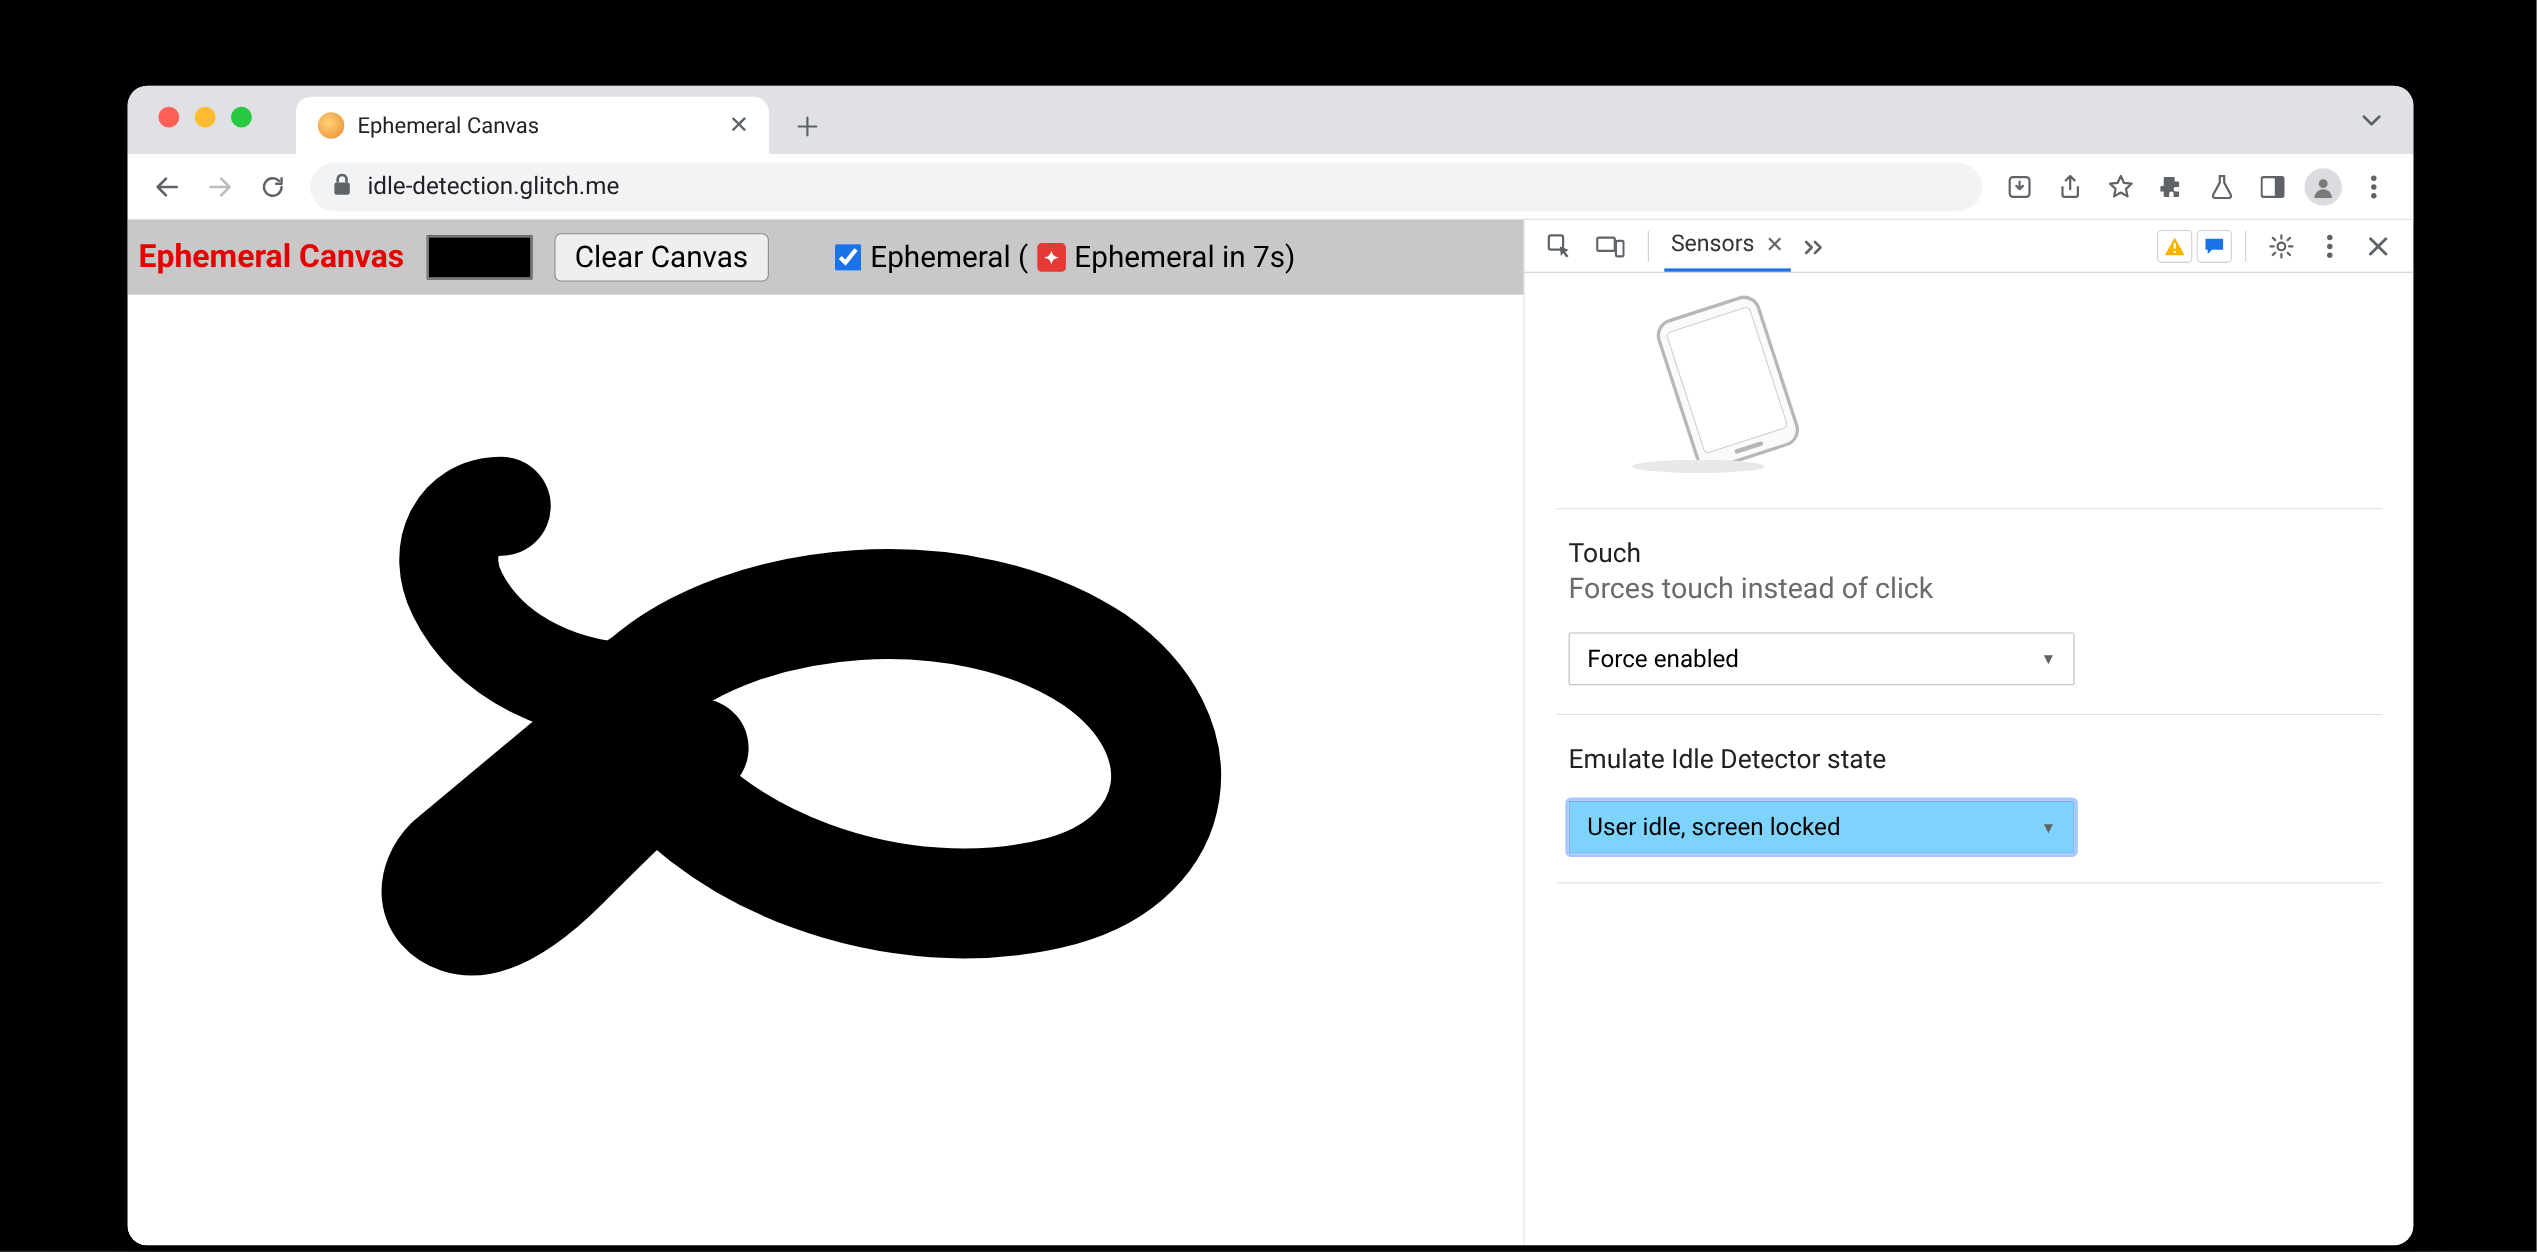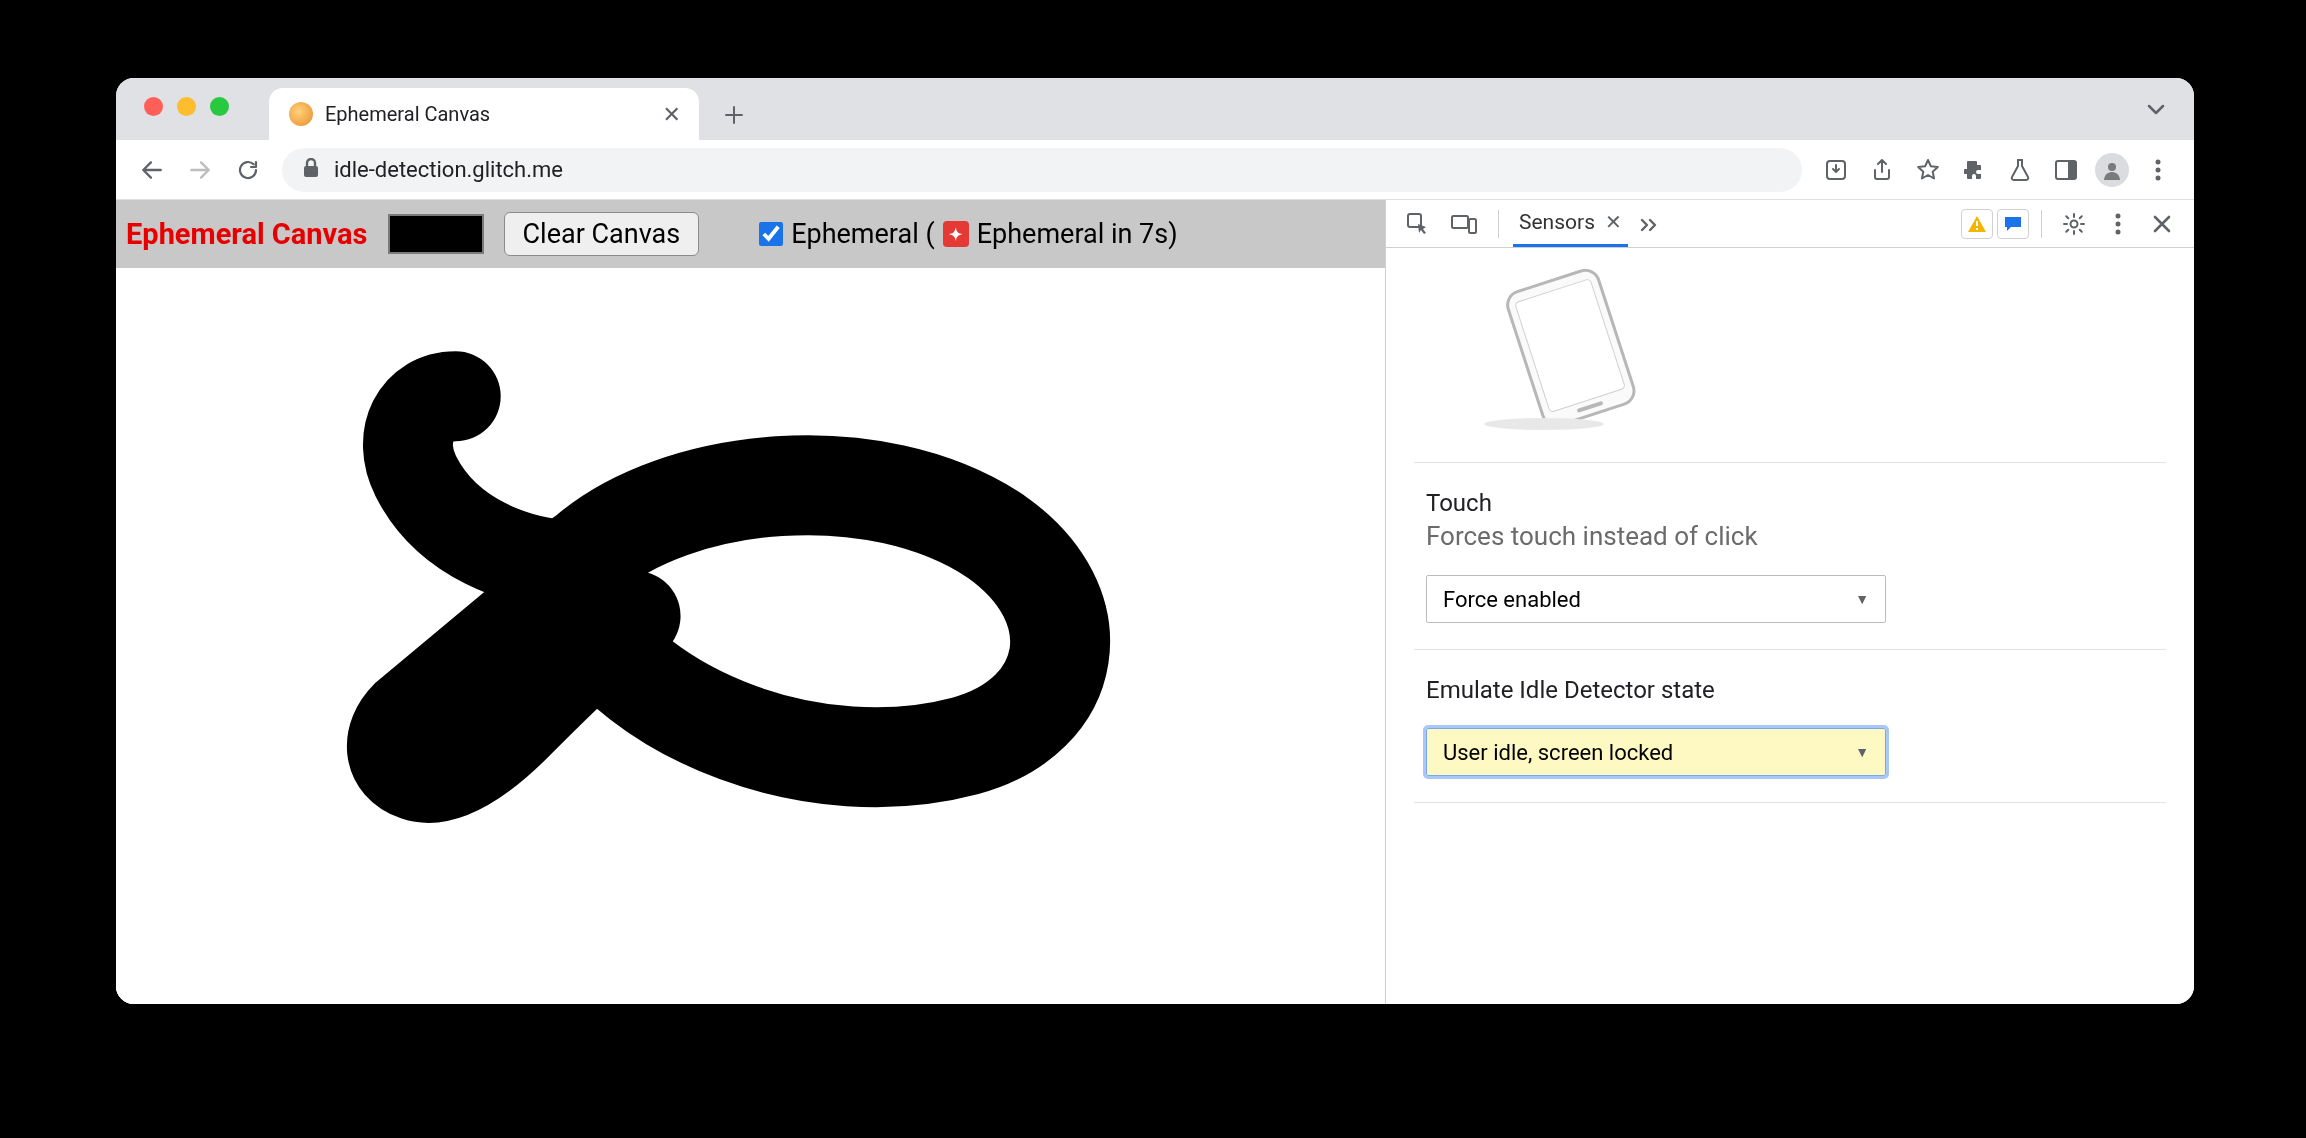--- a/index.html
+++ b/index.html
@@ -8,21 +8,21 @@
     font-family: -apple-system, BlinkMacSystemFont, "Segoe UI", Roboto, Helvetica, Arial, sans-serif;
     width: 2306px;
     height: 1138px;
     position: relative;
   }
   .browser-window {
     position: absolute;
     left: 116px;
     top: 78px;
     width: 2078px;
-    height: 926px;
+    height: 1054px;
     background: #fff;
     border-radius: 18px;
     overflow: hidden;
     box-shadow: 0 40px 100px rgba(0,0,0,0.6);
     display: flex;
     flex-direction: column;
   }
   
   .tab-strip {
     height: 62px;
@@ -225,21 +225,21 @@
     border: 1px solid #bcbcbc;
     border-radius: 2px;
     font-size: 22px;
     padding: 0 16px;
     background: #fff;
     display:flex;align-items:center;justify-content:space-between;margin-top:24px;
   }
   .dt-select.focused {
     outline: 3px solid #a8c7fa;
     border-color:#7aa7e9;
-    background:#fef9c3;
+    background:#7dd3fc;
   }
   .caret { color:#5f6368; font-size:14px; }
 </style>
 </head>
 <body>
 
 <div class="browser-window">
 
   <div class="tab-strip">
     <div class="traffic-lights">

